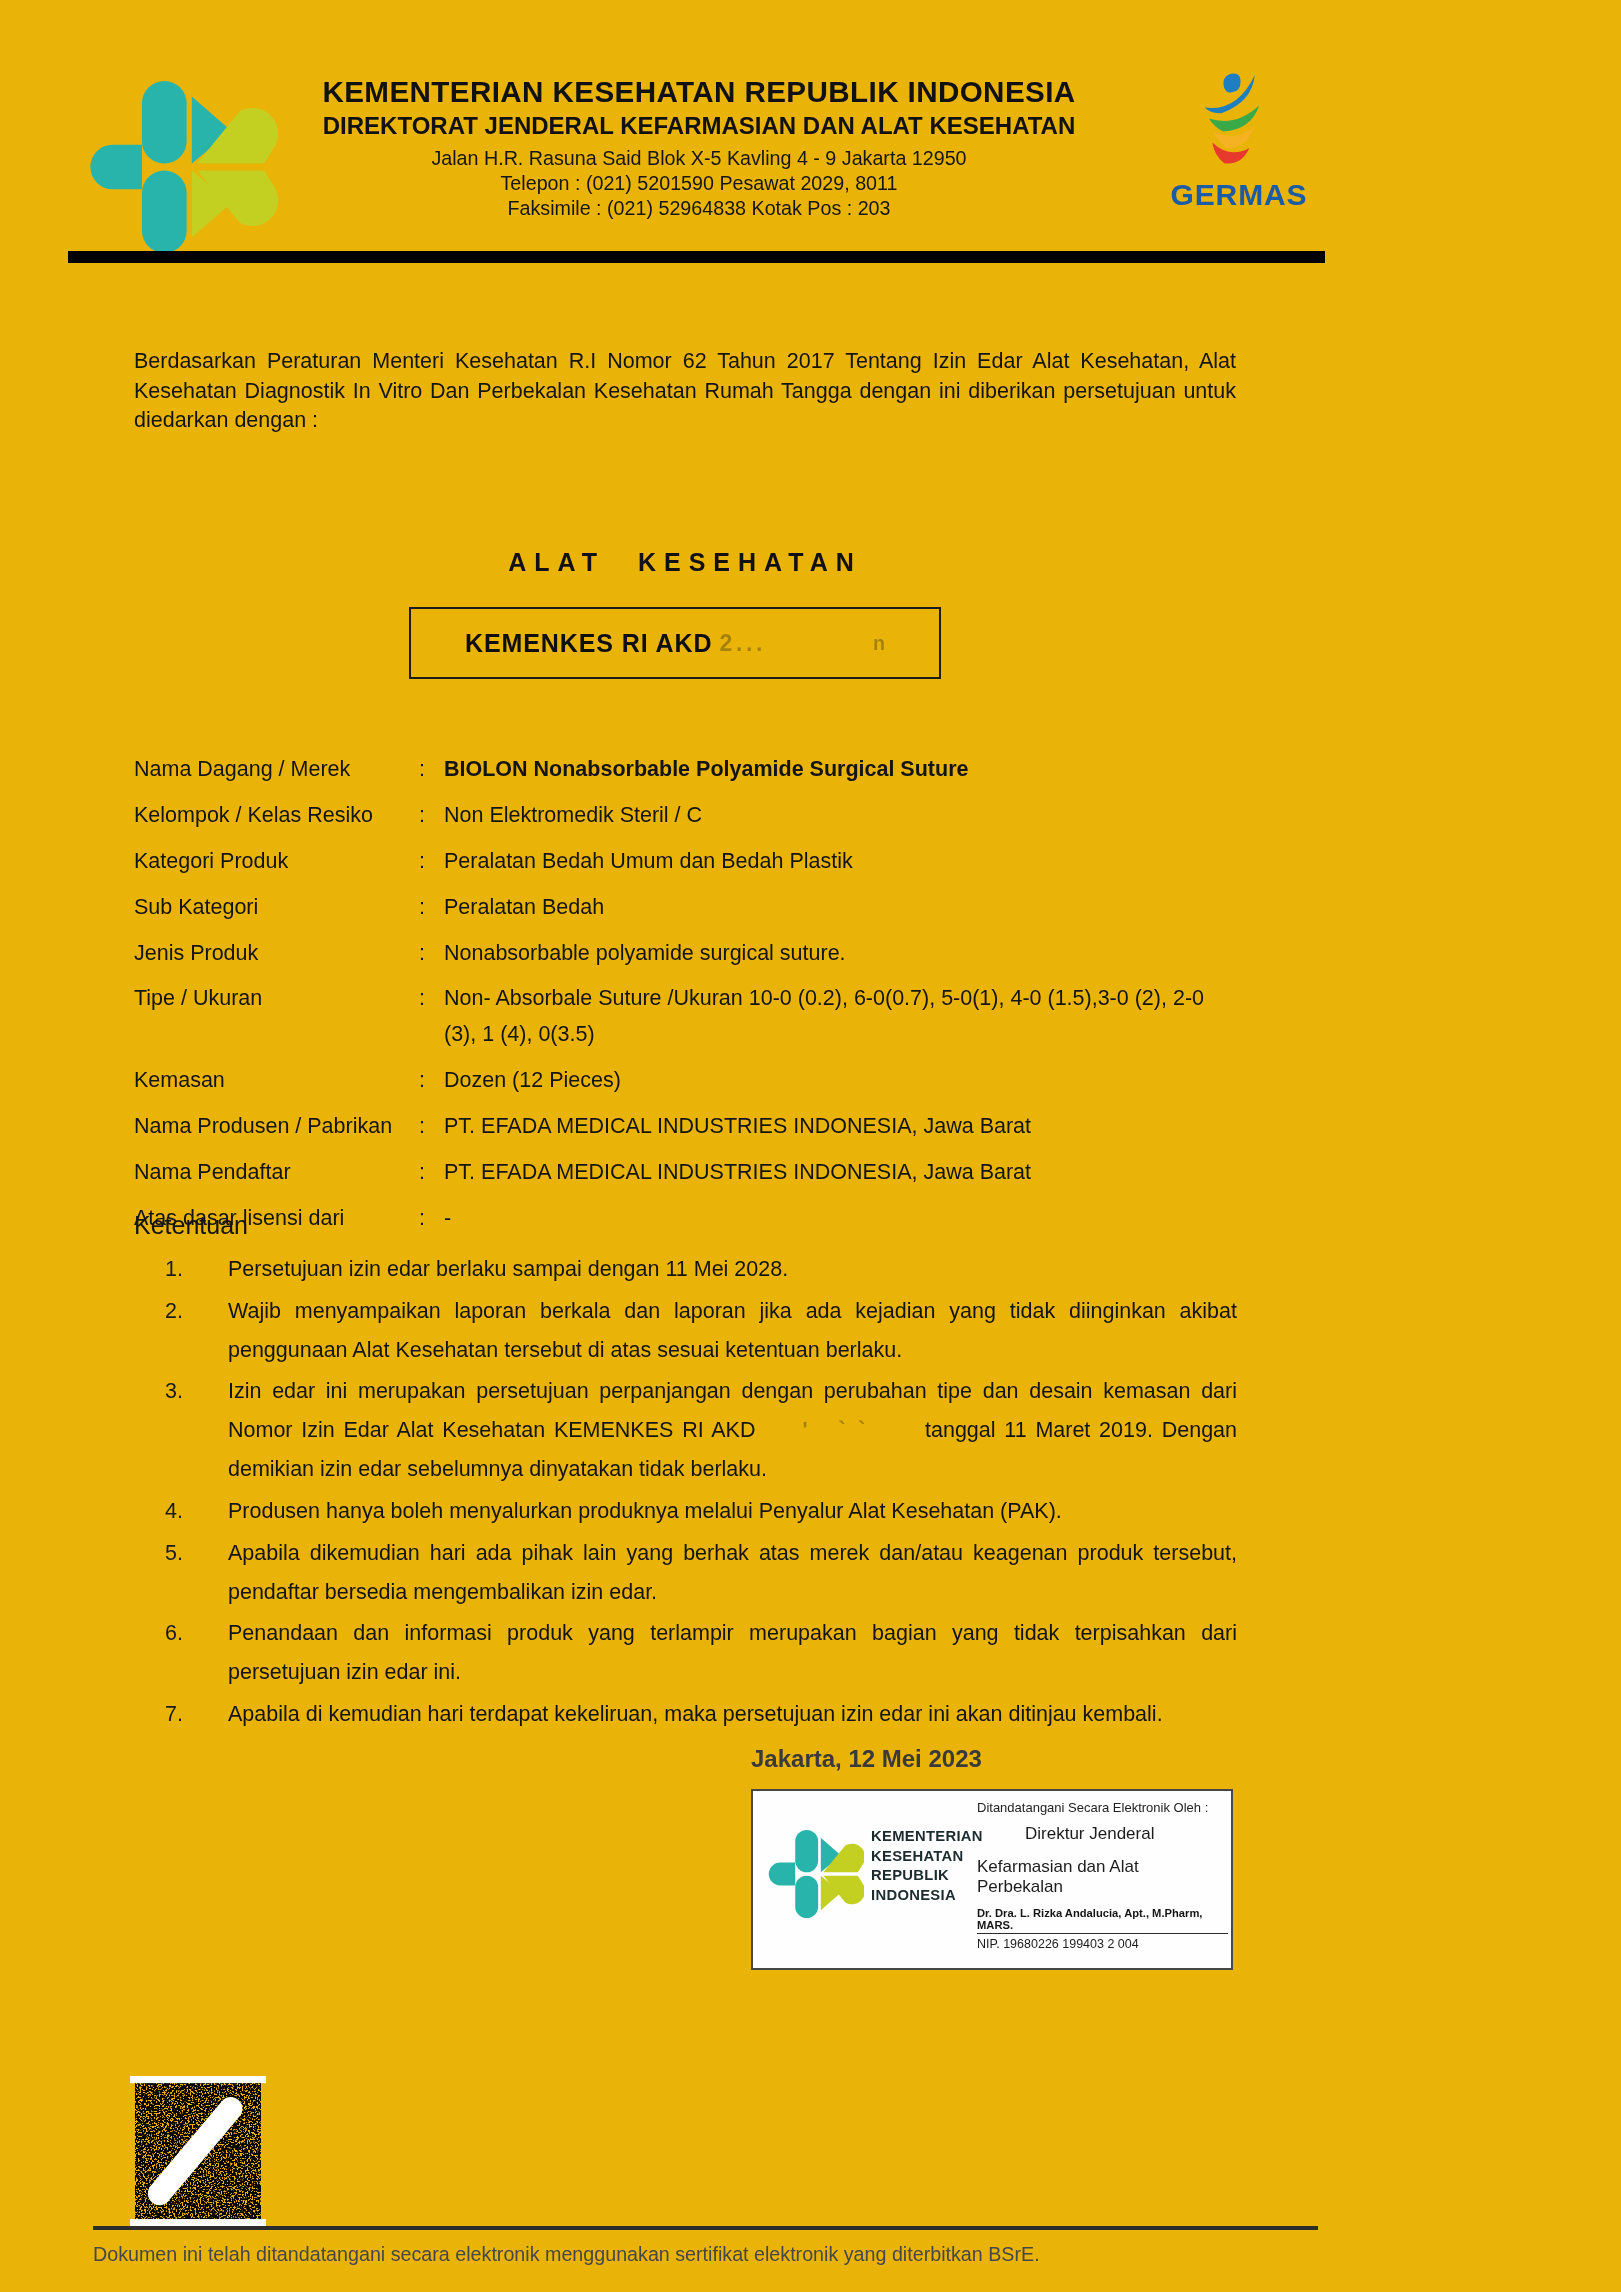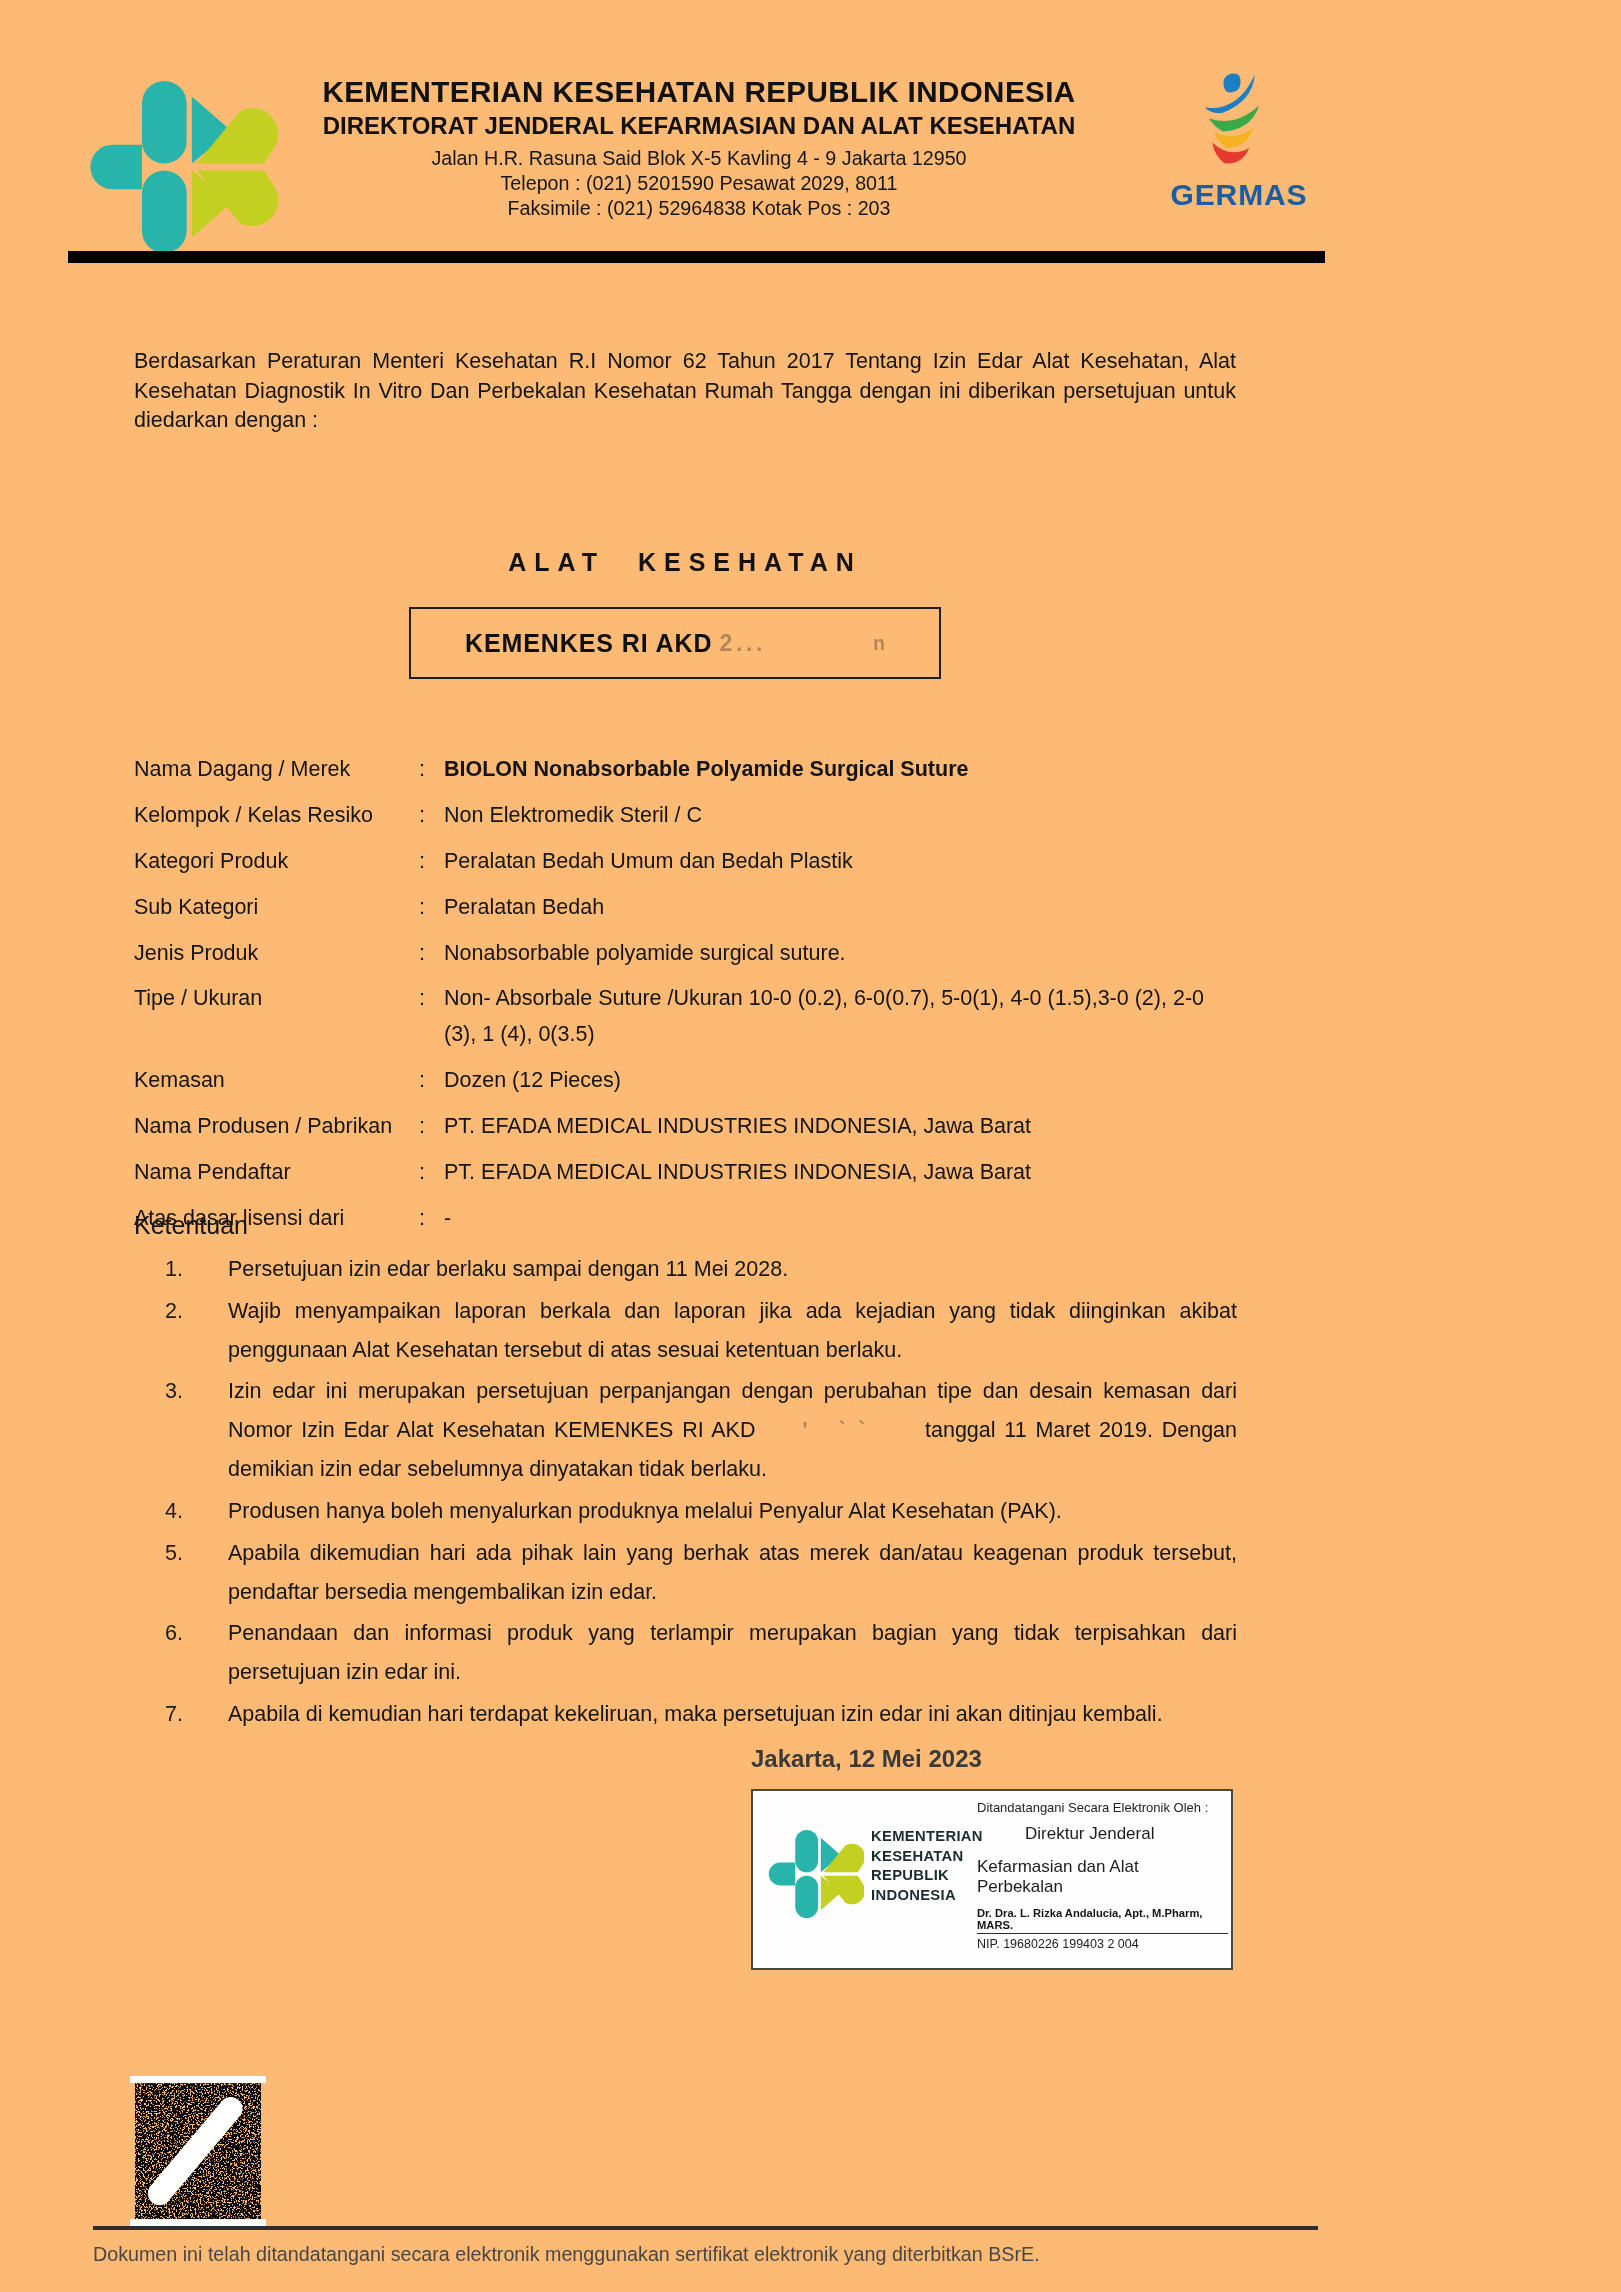--- a/index.html
+++ b/index.html
@@ -1,18 +1,18 @@
 <!DOCTYPE html>
 <html style="font-size:14.3px"><head>
 <meta charset="utf-8">
 <style>
   * { margin:0; padding:0; box-sizing:border-box; }
   html,body { background:#ffffff; }
   body { font-family:"Liberation Sans", sans-serif; color:#1a1a1a; }
-  .page { position:relative; width:1622px; height:2293px; background:#fdba74; overflow:hidden; margin:0 auto; }
+  .page { position:relative; width:1622px; height:2293px; background:#eab308; overflow:hidden; margin:0 auto; }
 
   
   .logo-main { position:absolute; left:85px; top:81px; width:193px; height:172px; }
   .header-text { position:absolute; left:269px; top:75px; width:860px; text-align:center; }
   .h1 { font-size:29.6px; font-weight:bold; letter-spacing:0.4px; color:#111; }
   .h2 { font-size:24px; font-weight:bold; margin-top:2.7px; color:#111; }
   .addr { font-size:19.7px; line-height:25px; color:#161616; }
   .addr.first { margin-top:6.3px; }
   .germas-wrap { position:absolute; left:1154px; top:61px; width:170px; text-align:center; }
   .germas-fig { display:block; margin:0 auto; width:109px; height:115px; }

